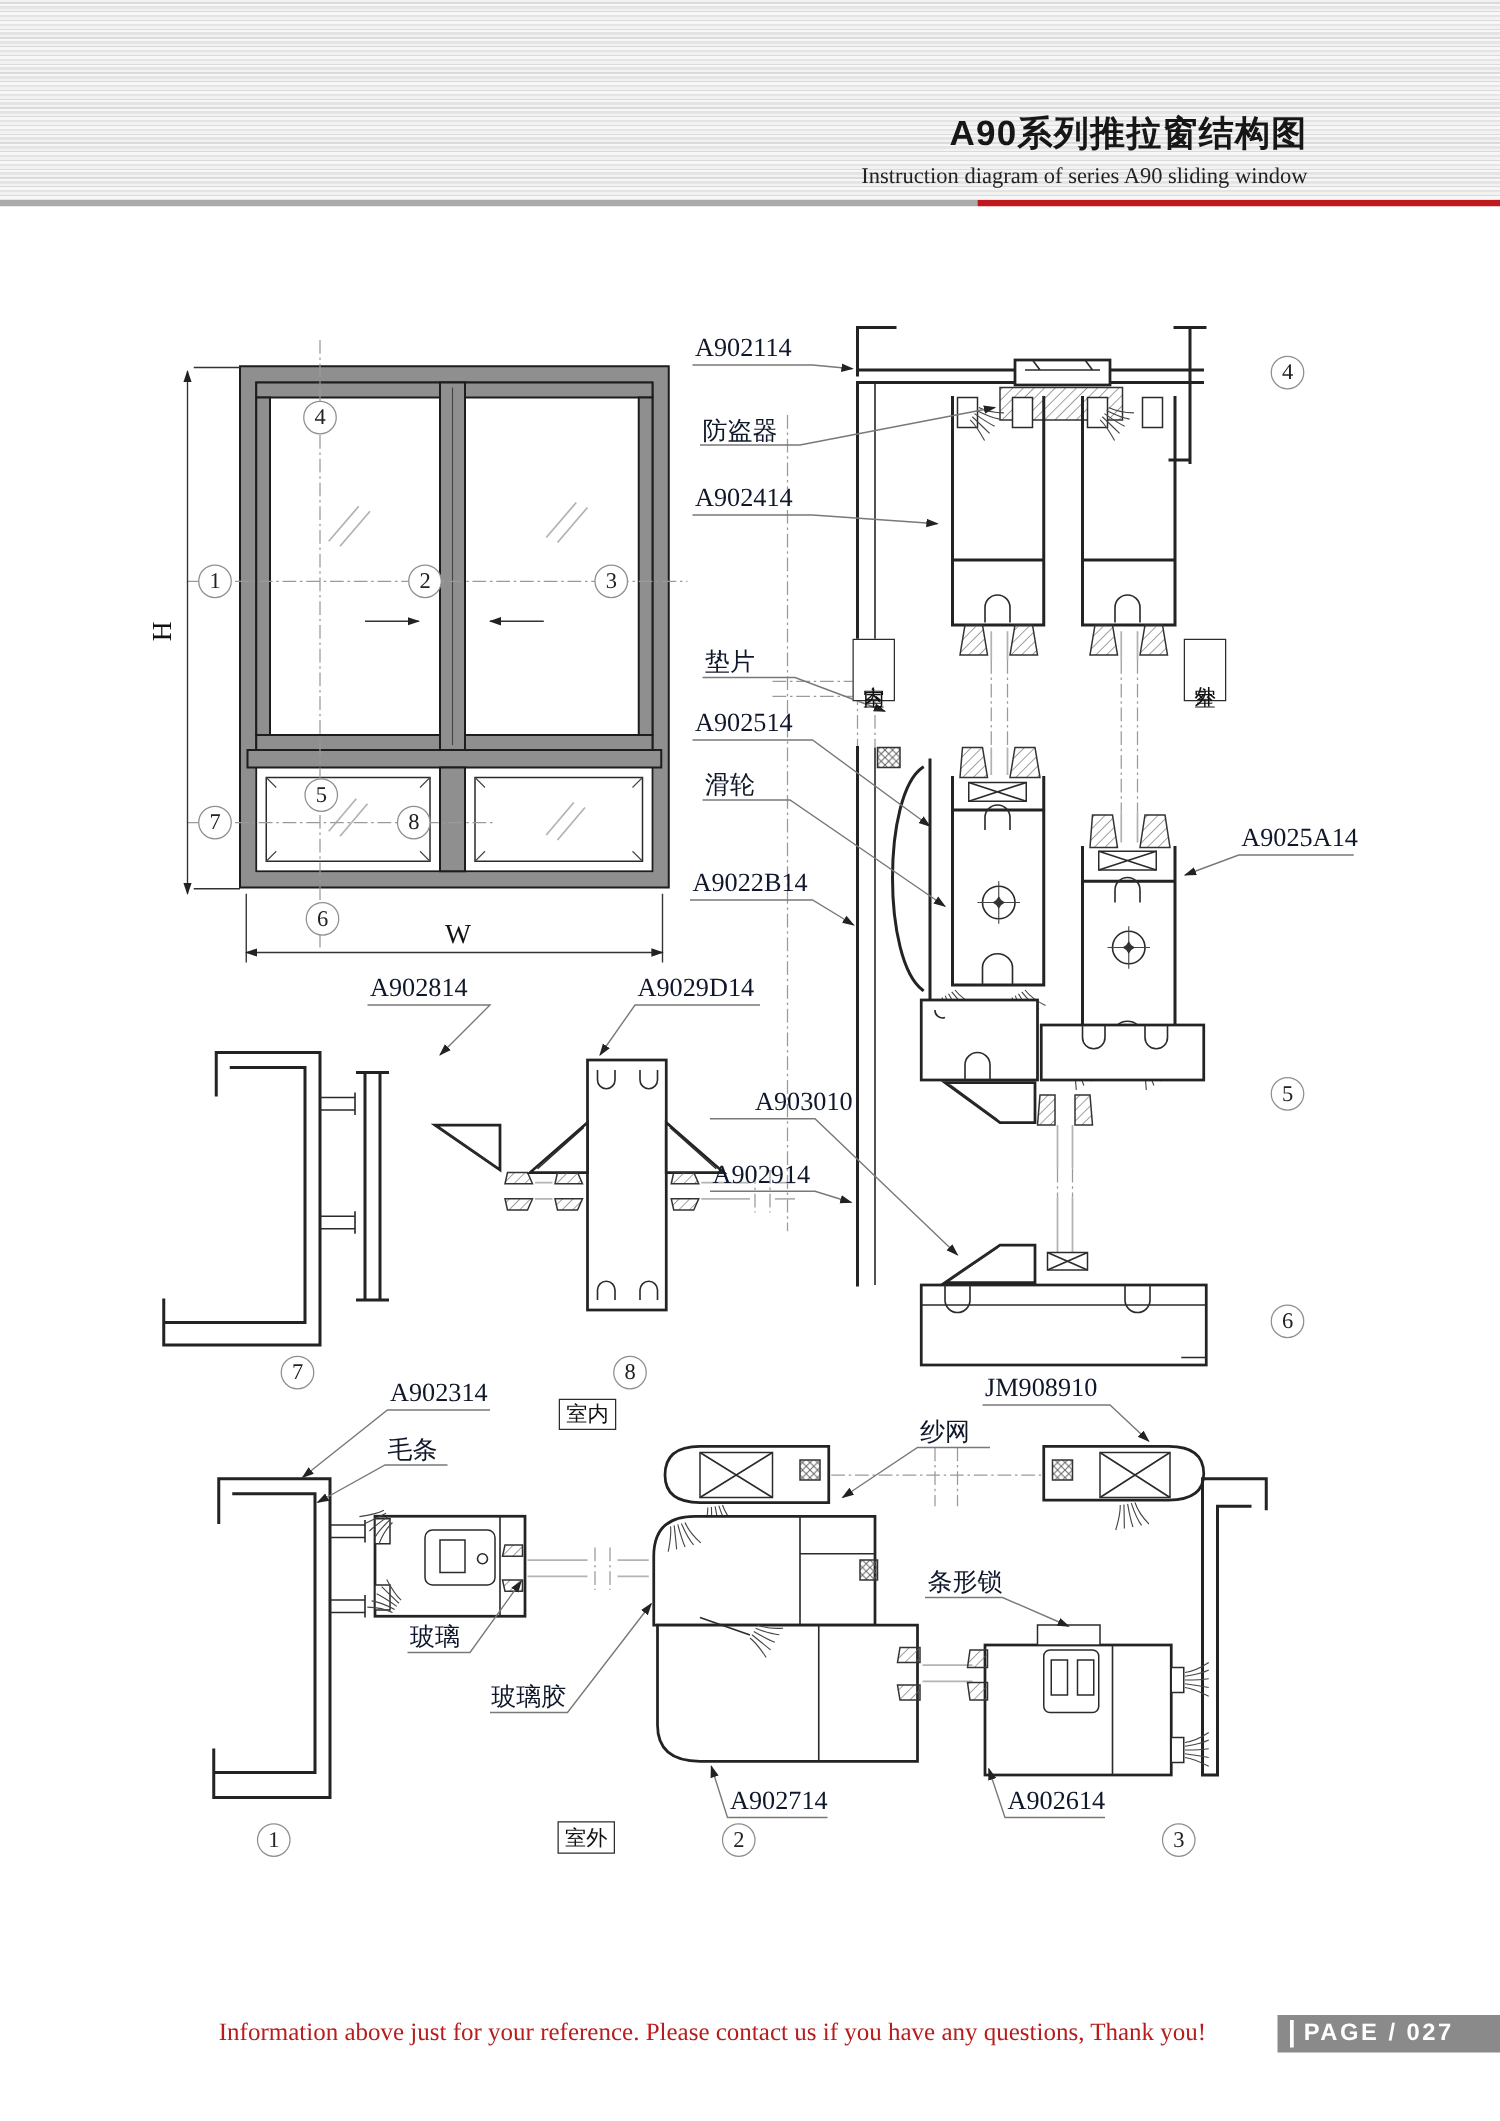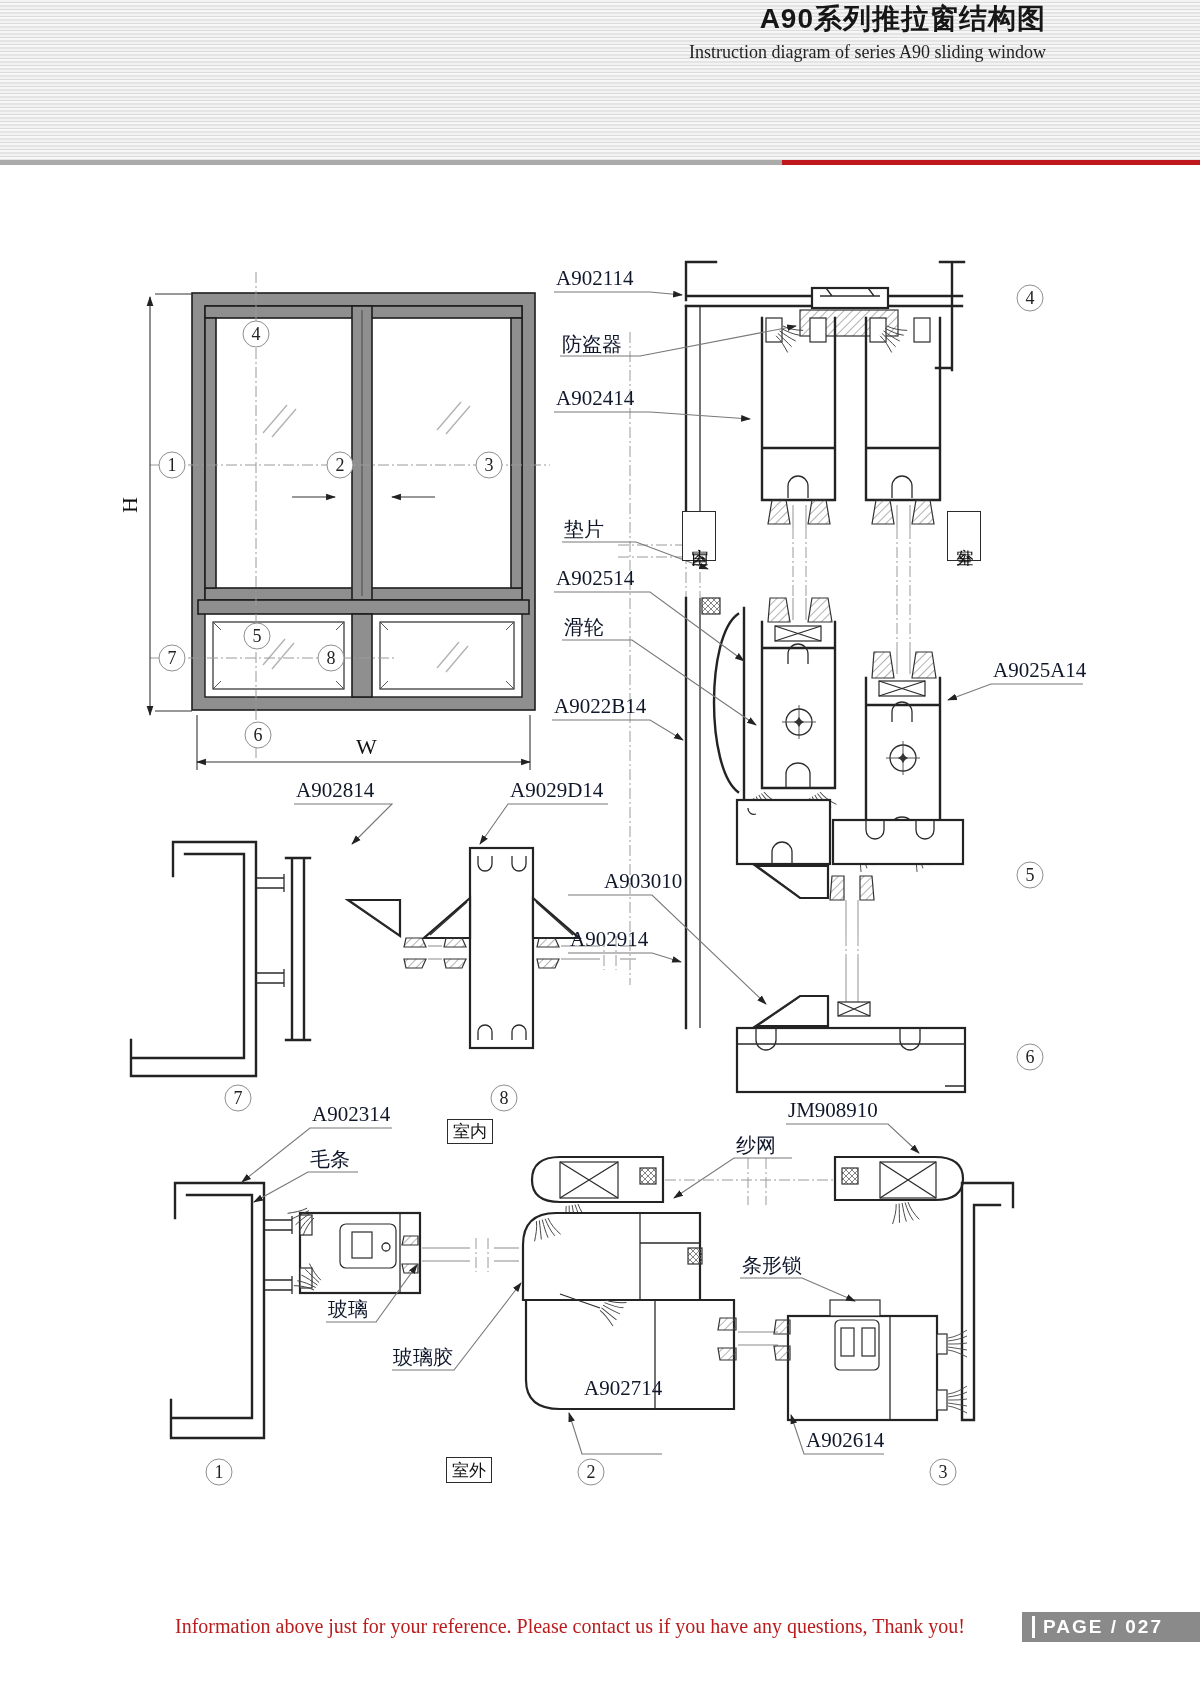--- a/index.html
+++ b/index.html
@@ -9,21 +9,21 @@
   }
   
   #header-band {
     position:absolute; left:0; top:0; width:1200px; height:164px;
     background:repeating-linear-gradient(180deg,
       #f2f2f2 0px, #f2f2f2 2px, #d9d9d9 2px, #dddddd 3px,
       #f7f7f7 3px, #f7f7f7 5px, #e3e3e3 5px, #e6e6e6 7px);
   }
   #title-wrap { position:absolute; left:400px; top:0; width:646px; text-align:right; }
   #page-title {
-    margin:0; font-family:"Liberation Sans", sans-serif;
+    margin:0; padding-top:88px; font-family:"Liberation Sans", sans-serif;
     font-weight:bold; font-size:28px; letter-spacing:1px; color:#161616;
   }
   #page-subtitle {
     margin:0; padding-top:4px; font-family:"Liberation Serif", serif;
     font-size:18px; color:#222;
   }
   .rule-gray { position:absolute; left:0; top:160px; width:782px; height:5px; background:#ababab; }
   .rule-red  { position:absolute; left:782px; top:160px; width:418px; height:5px; background:#c0181c; }
 
   
@@ -47,21 +47,21 @@
   .lbl.cn { font-size:20px; }
   .callout {
     position:absolute; width:27px; height:27px; border:1.4px solid #8f8f8f;
     border-radius:50%; background:#fff; display:flex; align-items:center; justify-content:center;
     font-family:"Liberation Serif", serif; font-size:18px; color:#222;
     transform:translate(-50%,-50%); box-sizing:border-box;
   }
   .roombox {
     position:absolute; border:1.6px solid #2c2c2c; background:#fff; color:#111;
     display:flex; align-items:center; justify-content:center; box-sizing:border-box;
-    font-family:Liberation Mono, monospace; font-size:17px;
+    font-family:Liberation Sans, sans-serif; font-size:17px;
   }
   .roombox.vert { writing-mode:vertical-rl; text-orientation:upright; letter-spacing:1px; }
   .dim-letter { position:absolute; font-family:"Liberation Serif", serif; font-size:22px; color:#111; }
   .dim-letter.v { transform:rotate(-90deg); }
 
   
   #note-cn { position:absolute; left:175px; top:1588px; width:840px;
     font-family:"Liberation Sans", sans-serif; font-weight:bold; font-size:21px; color:#101010; }
   #note-en { position:absolute; left:175px; top:1615px; width:840px;
     font-family:"Liberation Serif", serif; font-size:20px; color:#b91c1c; }
@@ -352,21 +352,21 @@
   <div class="lbl" style="left:510px; top:778px;">A9029D14</div>
   <div class="lbl" style="left:604px; top:869px;">A903010</div>
   <div class="lbl" style="left:570px; top:927px;">A902914</div>
   <div class="lbl" style="left:312px; top:1102px;">A902314</div>
   <div class="lbl cn" style="left:310px; top:1146px;">毛条</div>
   <div class="lbl cn" style="left:328px; top:1296px;">玻璃</div>
   <div class="lbl cn" style="left:393px; top:1344px;">玻璃胶</div>
   <div class="lbl cn" style="left:736px; top:1132px;">纱网</div>
   <div class="lbl" style="left:788px; top:1098px;">JM908910</div>
   <div class="lbl cn" style="left:742px; top:1252px;">条形锁</div>
-  <div class="lbl" style="left:584px; top:1376px;">A902714</div>
+  <div class="lbl" style="left:584px; top:1428px;">A902714</div>
   <div class="lbl" style="left:806px; top:1428px;">A902614</div>
 
   <div class="roombox vert" style="left:682px; top:511px; width:34px; height:50px;">室内</div>
   <div class="roombox vert" style="left:947px; top:511px; width:34px; height:50px;">室外</div>
   <div class="roombox" style="left:447px; top:1119px; width:46px; height:25px;">室内</div>
   <div class="roombox" style="left:446px; top:1457px; width:46px; height:26px;">室外</div>
 
   <div class="callout" style="left:256px; top:334px;">4</div>
   <div class="callout" style="left:172px; top:465px;">1</div>
   <div class="callout" style="left:340px; top:465px;">2</div>

